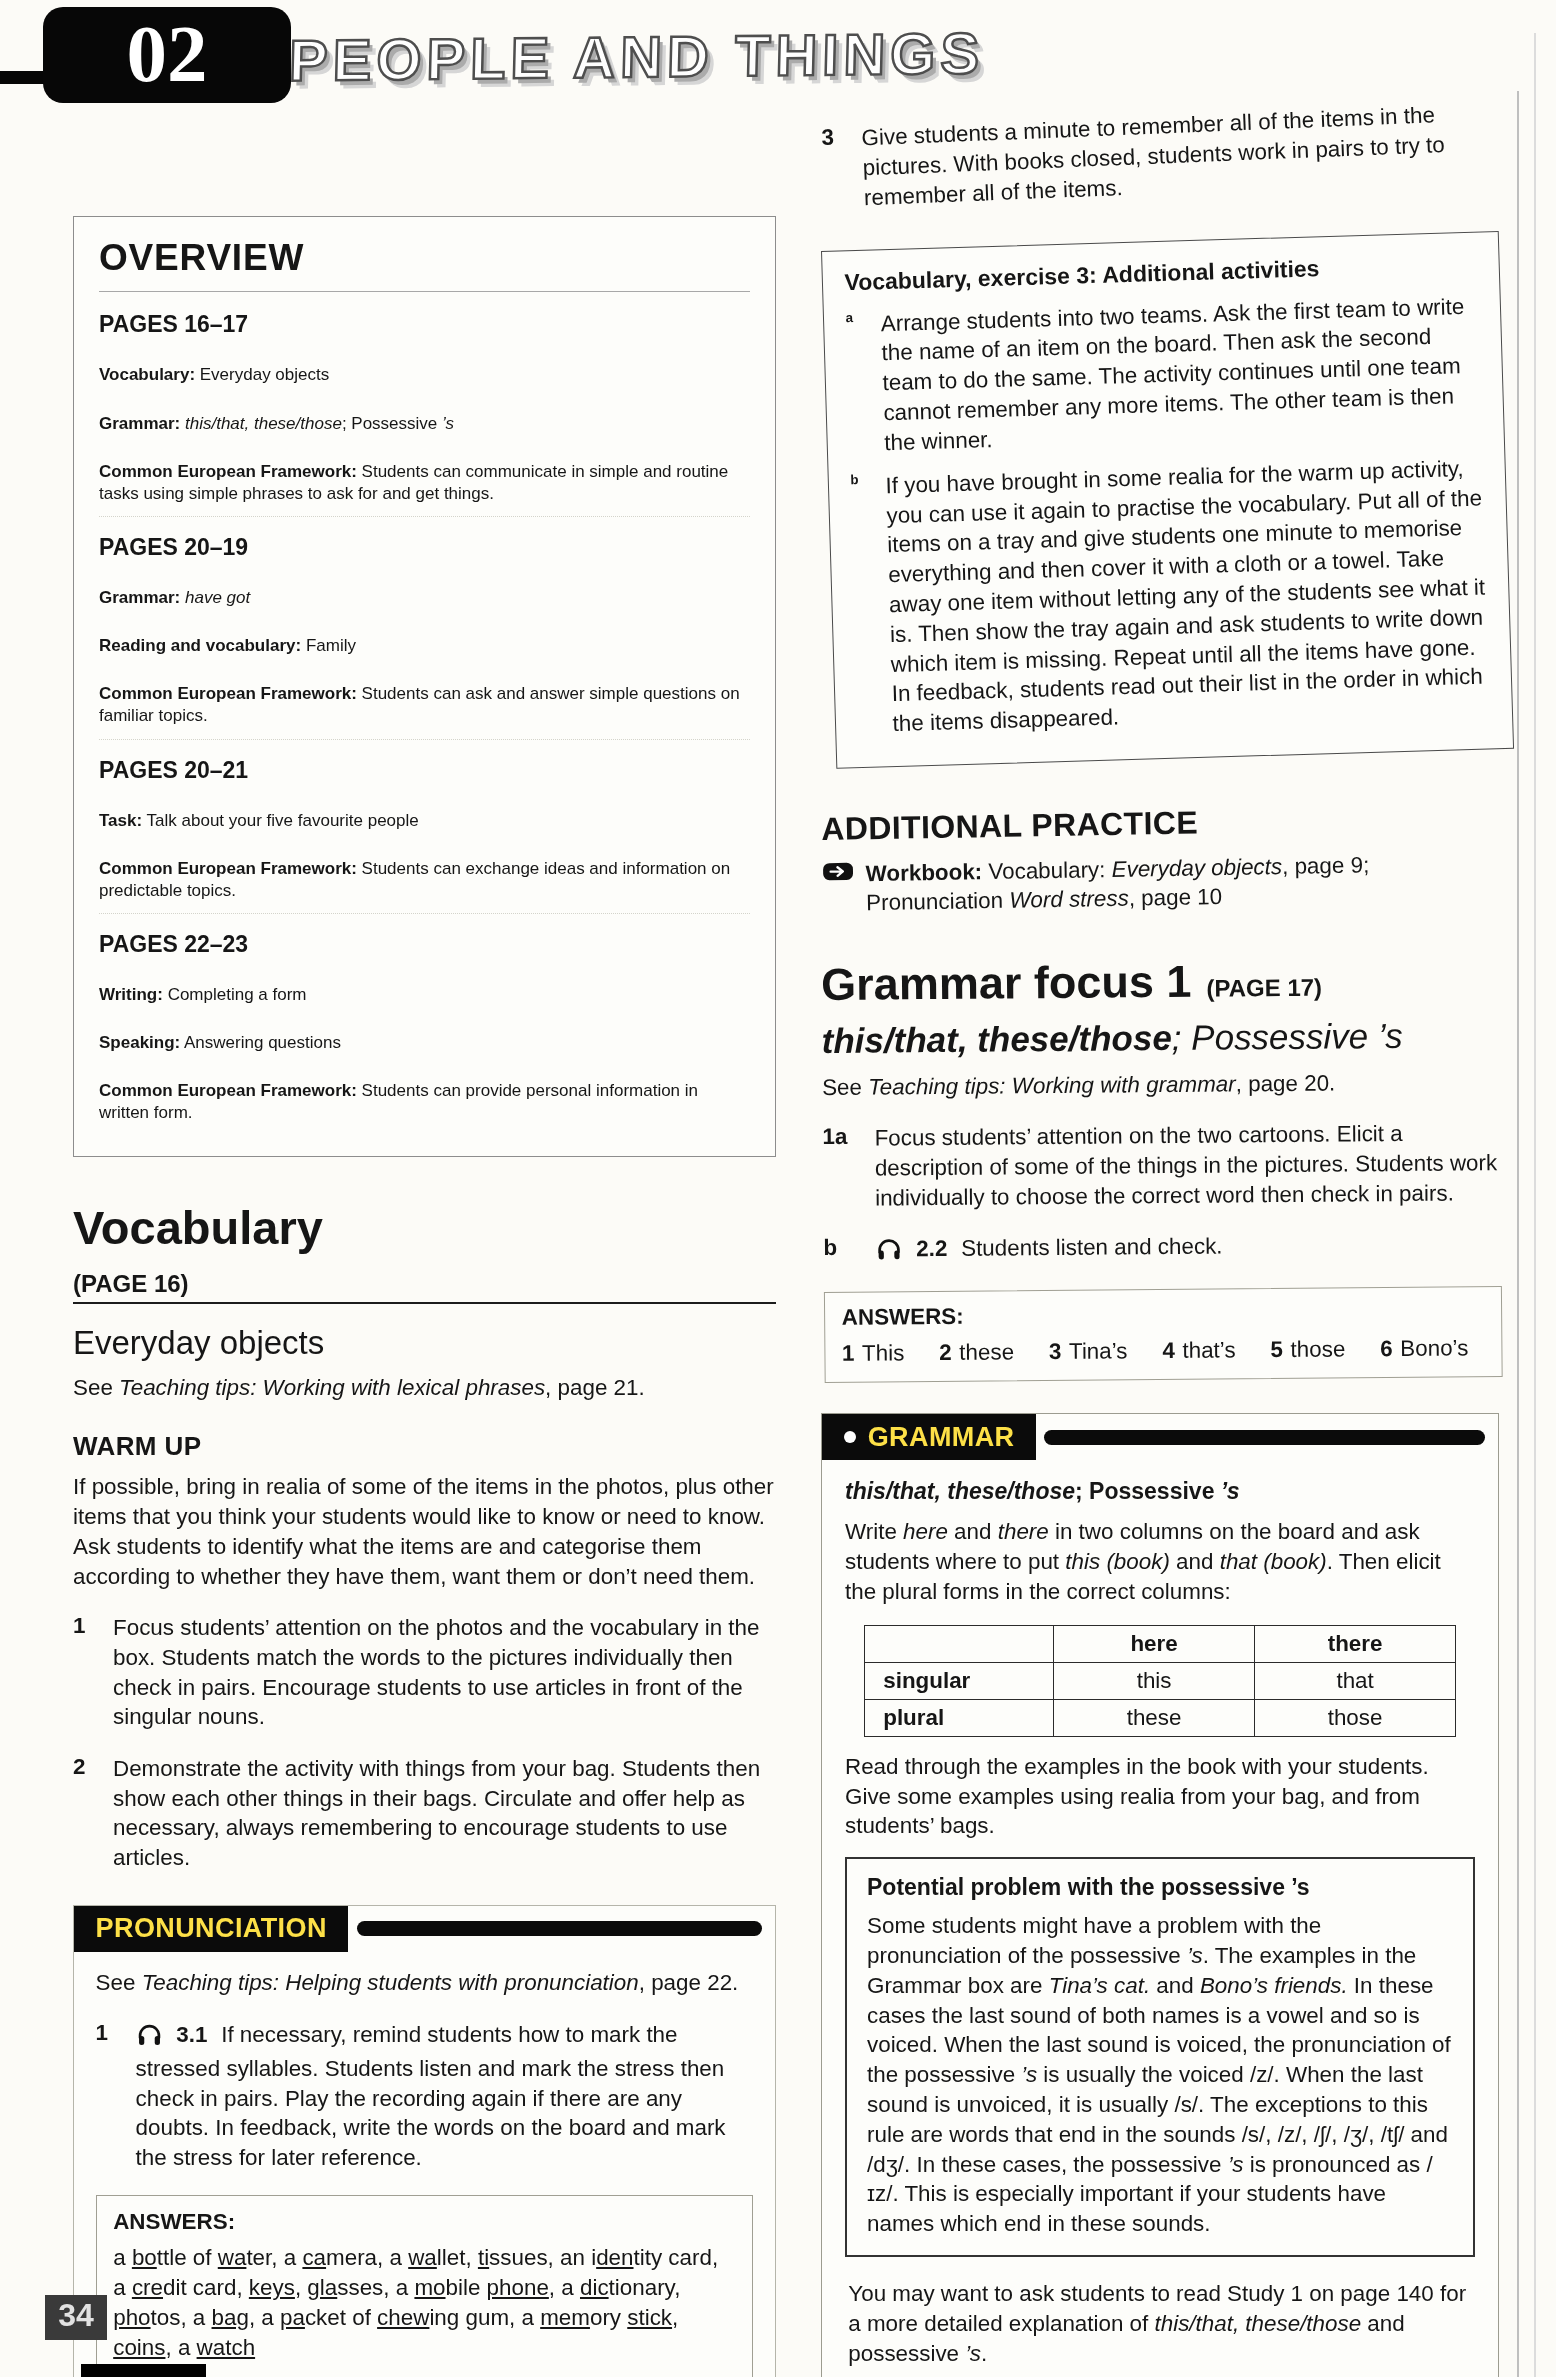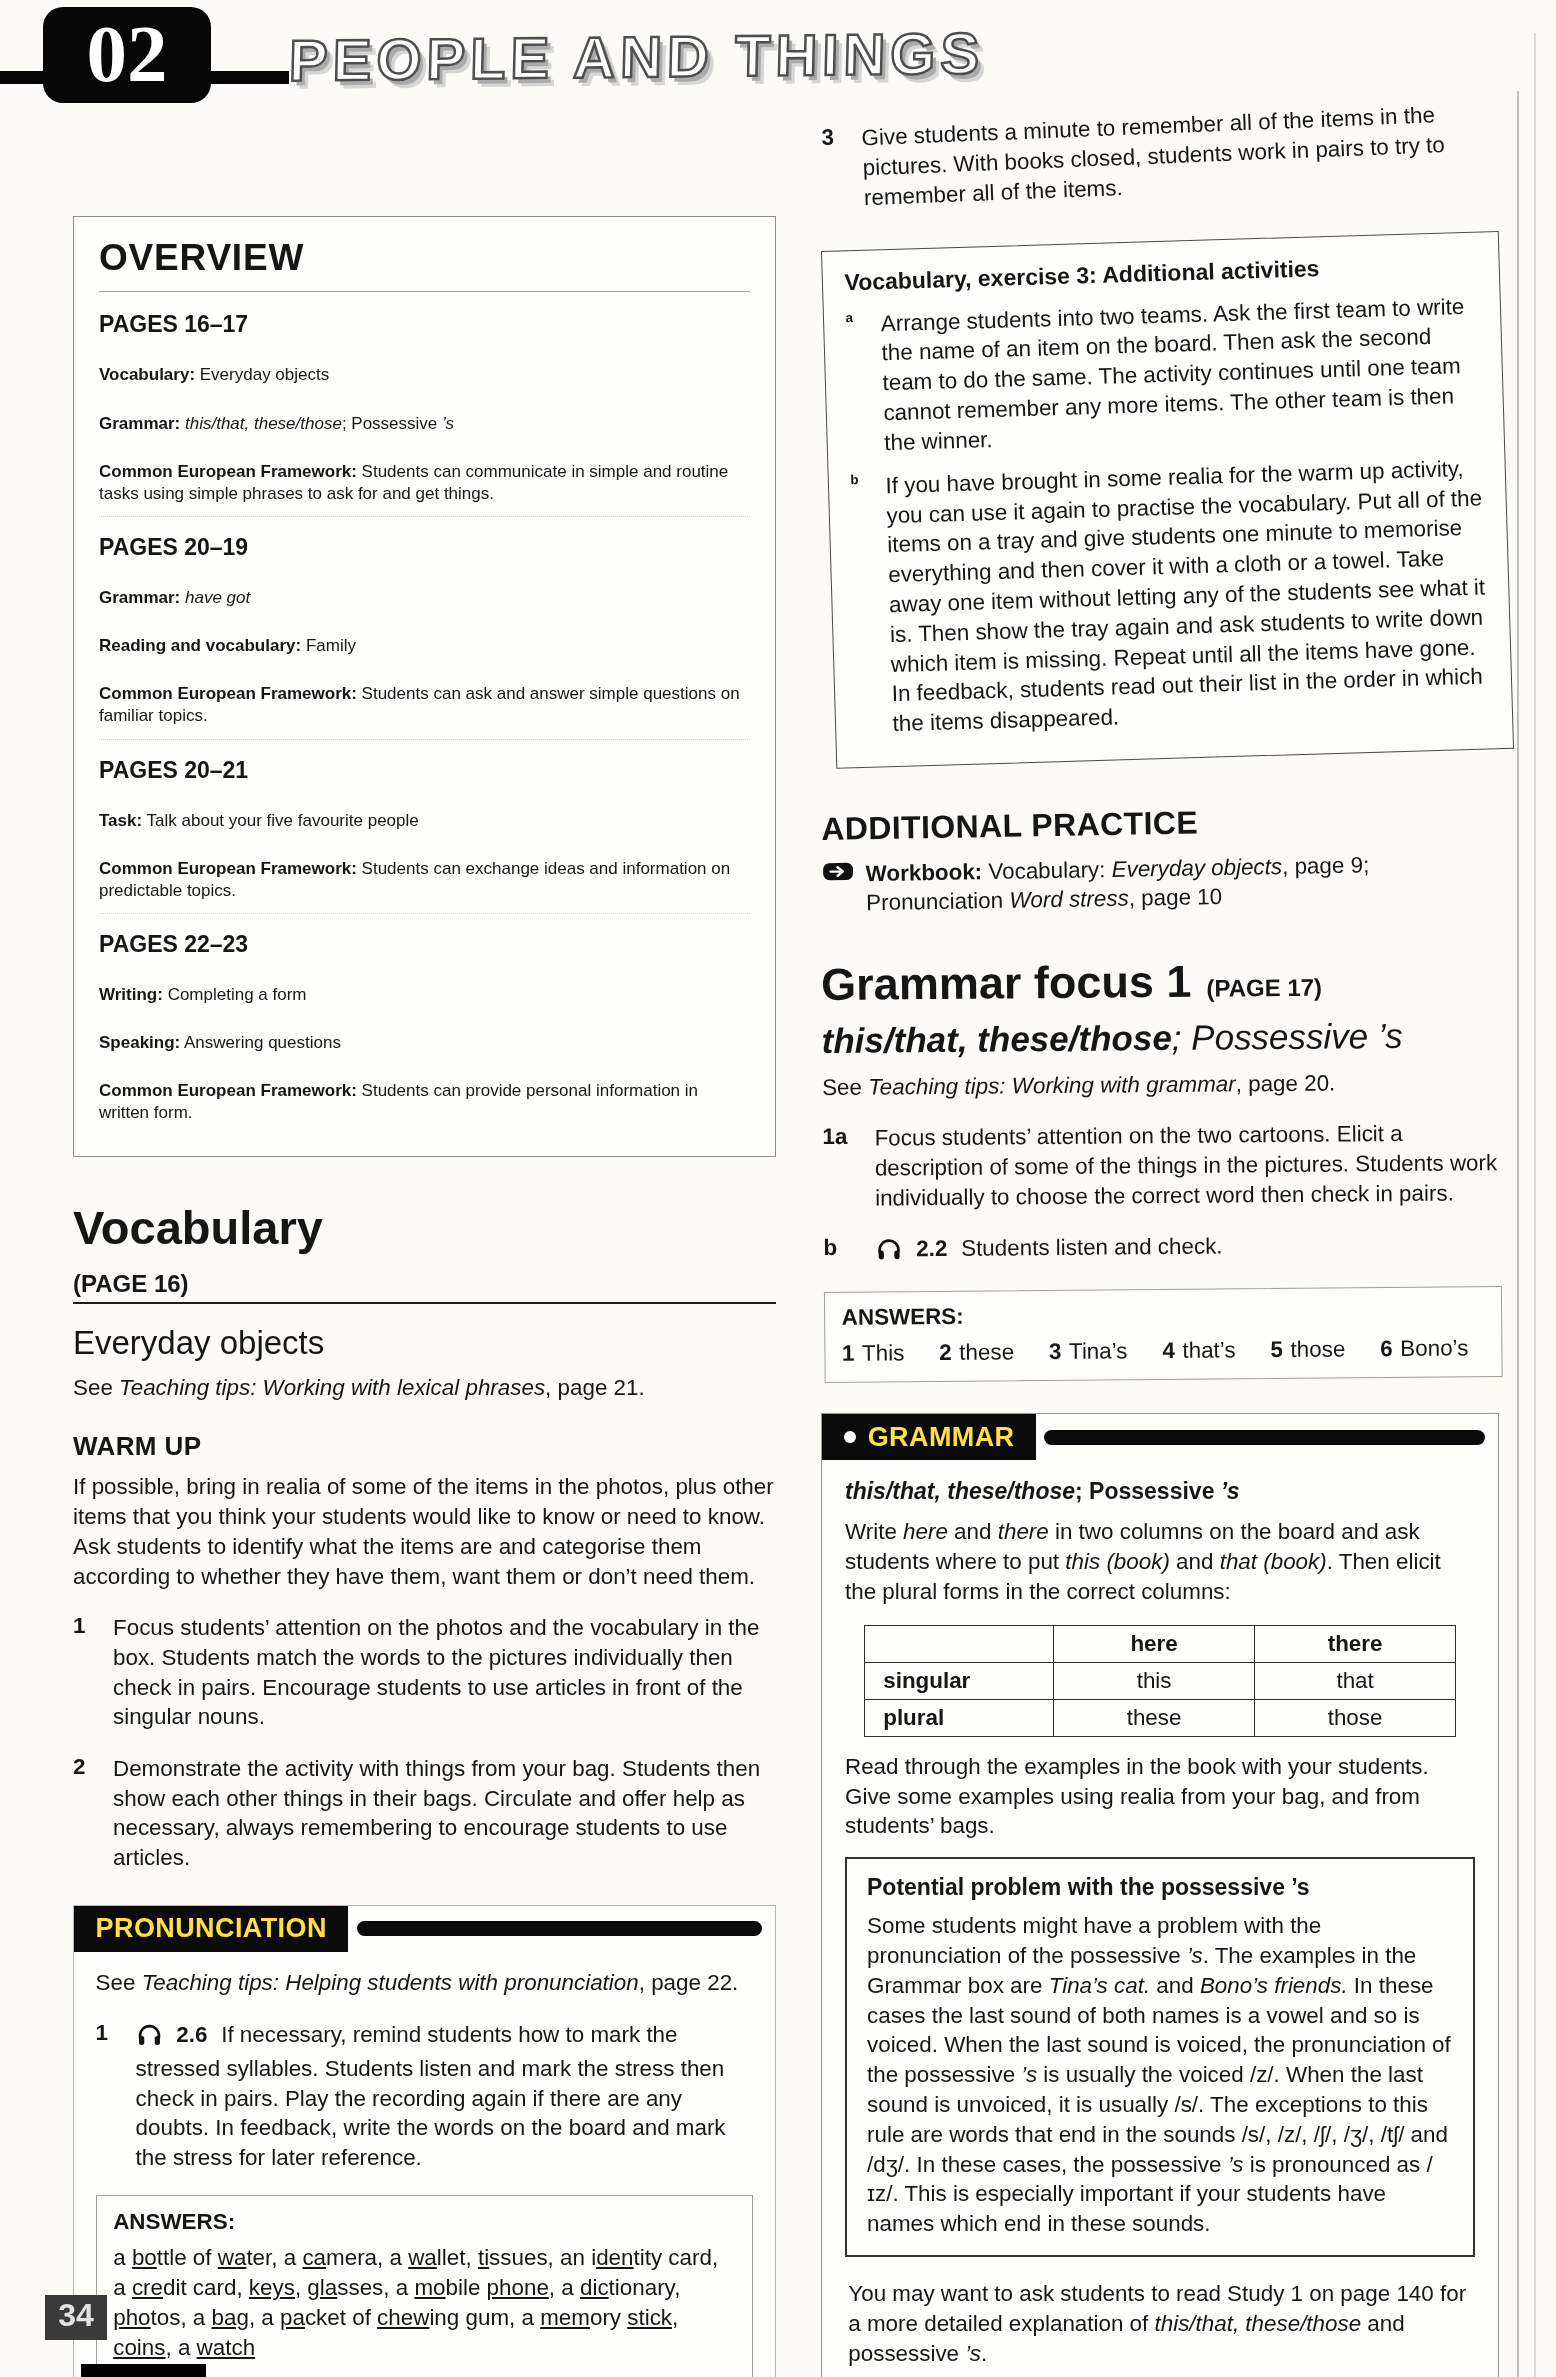--- a/index.html
+++ b/index.html
@@ -2,21 +2,21 @@
 <html style="font-size:13.3px"><head>
 <meta charset="utf-8">
 <style>
   * { margin:0; padding:0; box-sizing:border-box; }
   html,body { background:#8f8f8f; }
   body { font-family:"Liberation Sans","DejaVu Sans",sans-serif; color:#161616; }
   .page { position:relative; width:1556px; height:2377px; margin:0 auto; background:#fcfbf7; overflow:hidden; }
 
   
   .corner-bar { position:absolute; left:0; top:71px; width:289px; height:13.3px; background:#060606; }
-  .unit-badge { position:absolute; left:43px; top:6.7px; width:168px; height:96px; background:#070707;
+  .unit-badge { position:absolute; left:43px; top:6.7px; width:248px; height:96px; background:#070707;
                 border-radius:20px; color:#fff; display:flex; align-items:center; justify-content:center;
                 font-family:"Liberation Serif","DejaVu Serif",serif; font-size:81px; font-weight:700; }
   .unit-title { position:absolute; left:289px; top:23px; font-size:58px; font-weight:800; letter-spacing:5px;
                 color:#fefefe; -webkit-text-stroke:2.5px #4e4e4e;
                 text-shadow:4.2px 5px 0 #ababab, 7.5px 8.3px 0 #d6d6d6;
                 transform:rotate(-0.6deg) skewX(-2deg); white-space:nowrap; }
   .edge-line { position:absolute; right:37px; top:91px; bottom:0; width:2.5px; background:#bfbfbf; }
   .edge-line2 { position:absolute; right:20px; top:33px; bottom:0; width:1.7px; background:#dcdcdc; }
 
   
@@ -185,21 +185,21 @@
           <p class="txt"><span>See </span><span style="font-style: italic;">Teaching tips: Helping students with pronunciation</span><span>, page 22.</span></p>
 
           <div class="step">
             <span class="step-num">1</span>
             <div class="step-body txt">
               <span class="audio-ic"><svg width="27" height="23" viewBox="0 0 24 22">
                     <path d="M3 14v-2a9 9 0 0 1 18 0v2" fill="none" stroke="#111" stroke-width="2.6" stroke-linecap="round"></path>
                     <rect x="2" y="12.5" width="5" height="8.5" rx="2.4" fill="#111"></rect>
                     <rect x="17" y="12.5" width="5" height="8.5" rx="2.4" fill="#111"></rect>
                   </svg></span>
-              <span class="audio-num">2.6</span>
+              <span class="audio-num">3.1</span>
               <span>If necessary, remind students how to mark the stressed syllables. Students listen and mark the stress then check in pairs. Play the recording again if there are any doubts. In feedback, write the words on the board and mark the stress for later reference.</span>
             </div>
           </div>
 
           <div class="answers">
             <p class="answers-title">ANSWERS:</p>
             <p class="txt"><span>a </span><span style="text-decoration: underline;">bo</span><span>ttle of </span><span style="text-decoration: underline;">wa</span><span>ter, a </span><span style="text-decoration: underline;">ca</span><span>mera, a </span><span style="text-decoration: underline;">wa</span><span>llet, </span><span style="text-decoration: underline;">ti</span><span>ssues, an i</span><span style="text-decoration: underline;">den</span><span>tity card, a </span><span style="text-decoration: underline;">cre</span><span>dit card, </span><span style="text-decoration: underline;">keys</span><span>, </span><span style="text-decoration: underline;">gla</span><span>sses, a </span><span style="text-decoration: underline;">mo</span><span>bile </span><span style="text-decoration: underline;">phone</span><span>, a </span><span style="text-decoration: underline;">dic</span><span>tionary, </span><span style="text-decoration: underline;">pho</span><span>tos, a </span><span style="text-decoration: underline;">bag</span><span>, a </span><span style="text-decoration: underline;">pa</span><span>cket of </span><span style="text-decoration: underline;">chew</span><span>ing gum, a </span><span style="text-decoration: underline;">mem</span><span>ory </span><span style="text-decoration: underline;">stick</span><span>, </span><span style="text-decoration: underline;">coins</span><span>, a </span><span style="text-decoration: underline;">watch</span></p>
           </div>
 
           <div class="step">

